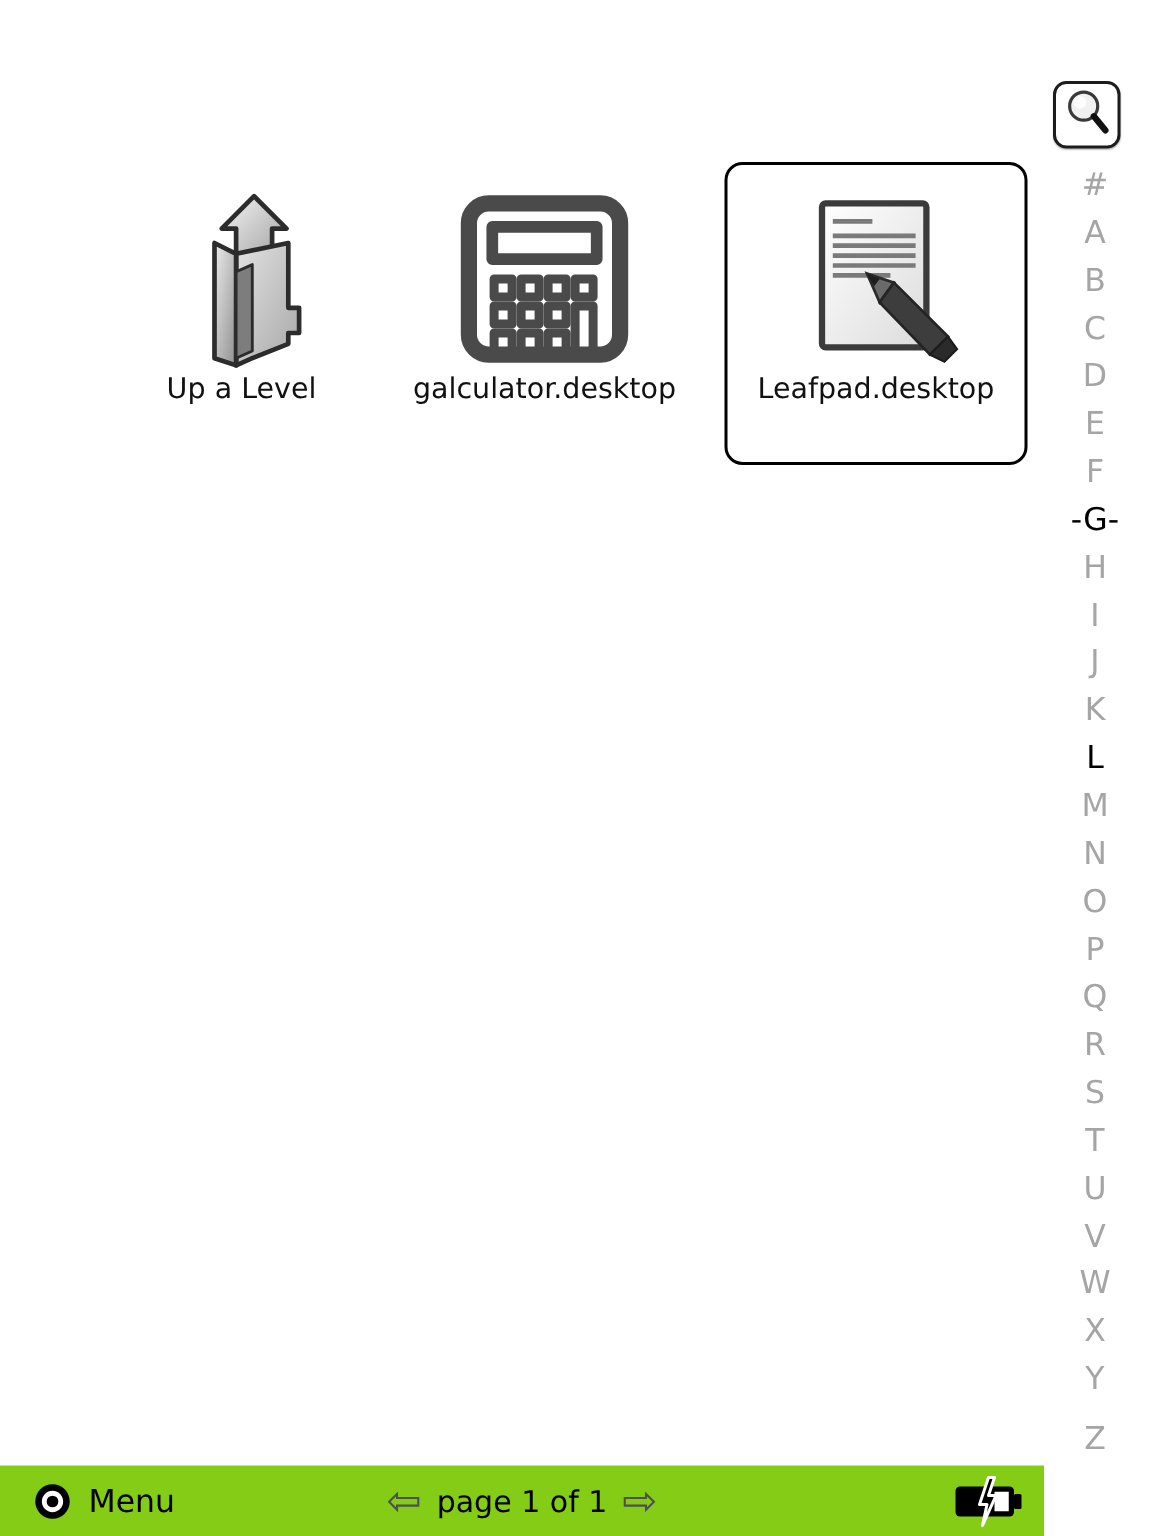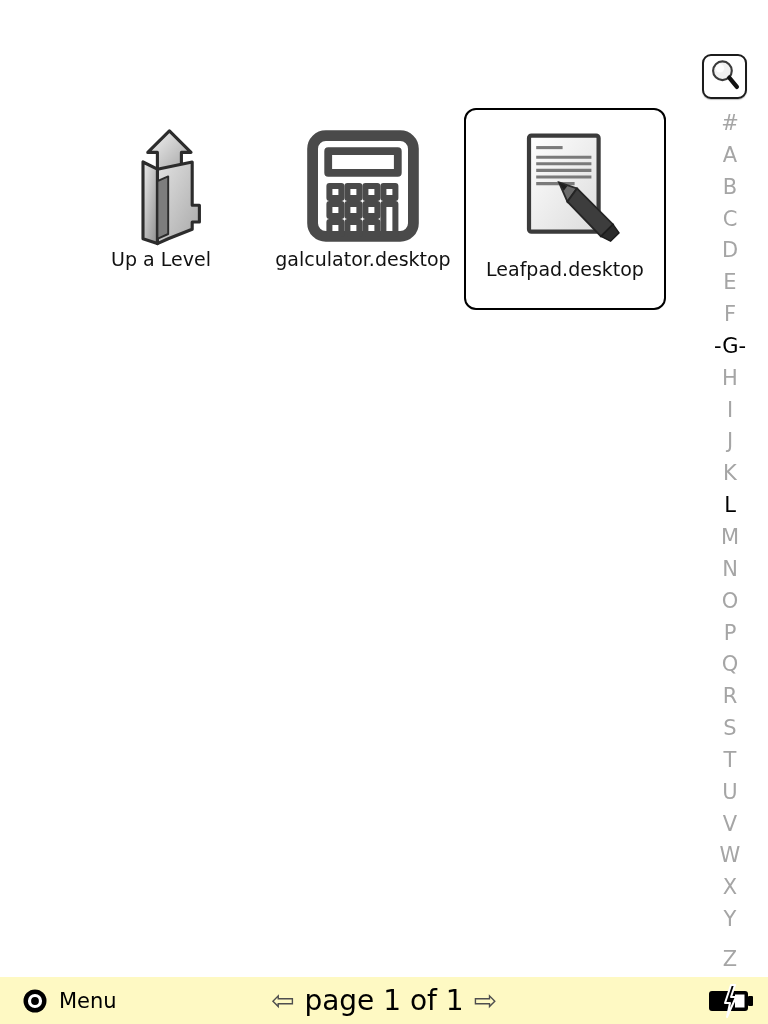--- a/index.html
+++ b/index.html
@@ -25,27 +25,27 @@
 
   
   .alphabet-rail{position:absolute;left:706px;top:112px;width:48px;height:858px;
     display:flex;flex-direction:column;align-items:center;justify-content:space-between;}
   .rail-letter{font-size:21px;line-height:22px;color:#a5a5a5;cursor:default;}
   .rail-letter.marker{color:#000;}
   .rail-letter.active{color:#000;}
   .rail-letter:last-child{margin-top:8px;}
 
   
-  .footer{position:absolute;left:0;bottom:0;width:768px;height:47px;background:#fef9c3;}
+  .footer{position:absolute;left:0;bottom:0;width:696px;height:47px;background:#84cc16;}
   .menu-group{position:absolute;left:22px;top:0;height:47px;display:flex;align-items:center;gap:11px;}
   .menu-label{font-size:21px;color:#000;}
   .page-nav{position:absolute;left:0;right:0;top:0;height:47px;display:flex;align-items:center;
     justify-content:center;gap:10px;}
   .nav-arrow{font-size:28px;color:#4f4f4f;line-height:28px;}
-  .page-status{font-size:28px;color:#000;}
+  .page-status{font-size:20px;color:#000;}
   .battery-wrap{position:absolute;right:12px;top:0;height:47px;display:flex;align-items:center;}
 </style>
 </head>
 <body>
 
 <div id="screen">
 
 
   <div class="search-btn">
     <span>
@@ -105,21 +105,21 @@
               <rect x="37" y="80" width="10" height="10"></rect>
               <rect x="52" y="80" width="10" height="10"></rect>
               <rect x="67" y="65" width="10" height="25"></rect>
             </g>
           </g>
         </svg>
       </span>
       <span class="item-label">galculator.desktop</span>
     </div>
 
-    <div class="grid-item selected" style="left:404px;gap:10px;">
+    <div class="grid-item selected" style="left:423px;">
       <span class="item-icon">
         <svg width="120" height="120" viewBox="0 0 100 100">
           <defs>
             <linearGradient id="gDoc" x1="0" y1="0" x2="1" y2="1">
               <stop offset="0" stop-color="#ffffff"></stop>
                 <stop offset="1" stop-color="#dcdcdc"></stop>
             </linearGradient>
           </defs>
           <rect x="20" y="8" width="58" height="80" rx="2" fill="url(#gDoc)" stroke="#3b3b3b" stroke-width="3.5"></rect>
           <g stroke="#7a7a7a" stroke-width="2.6">

